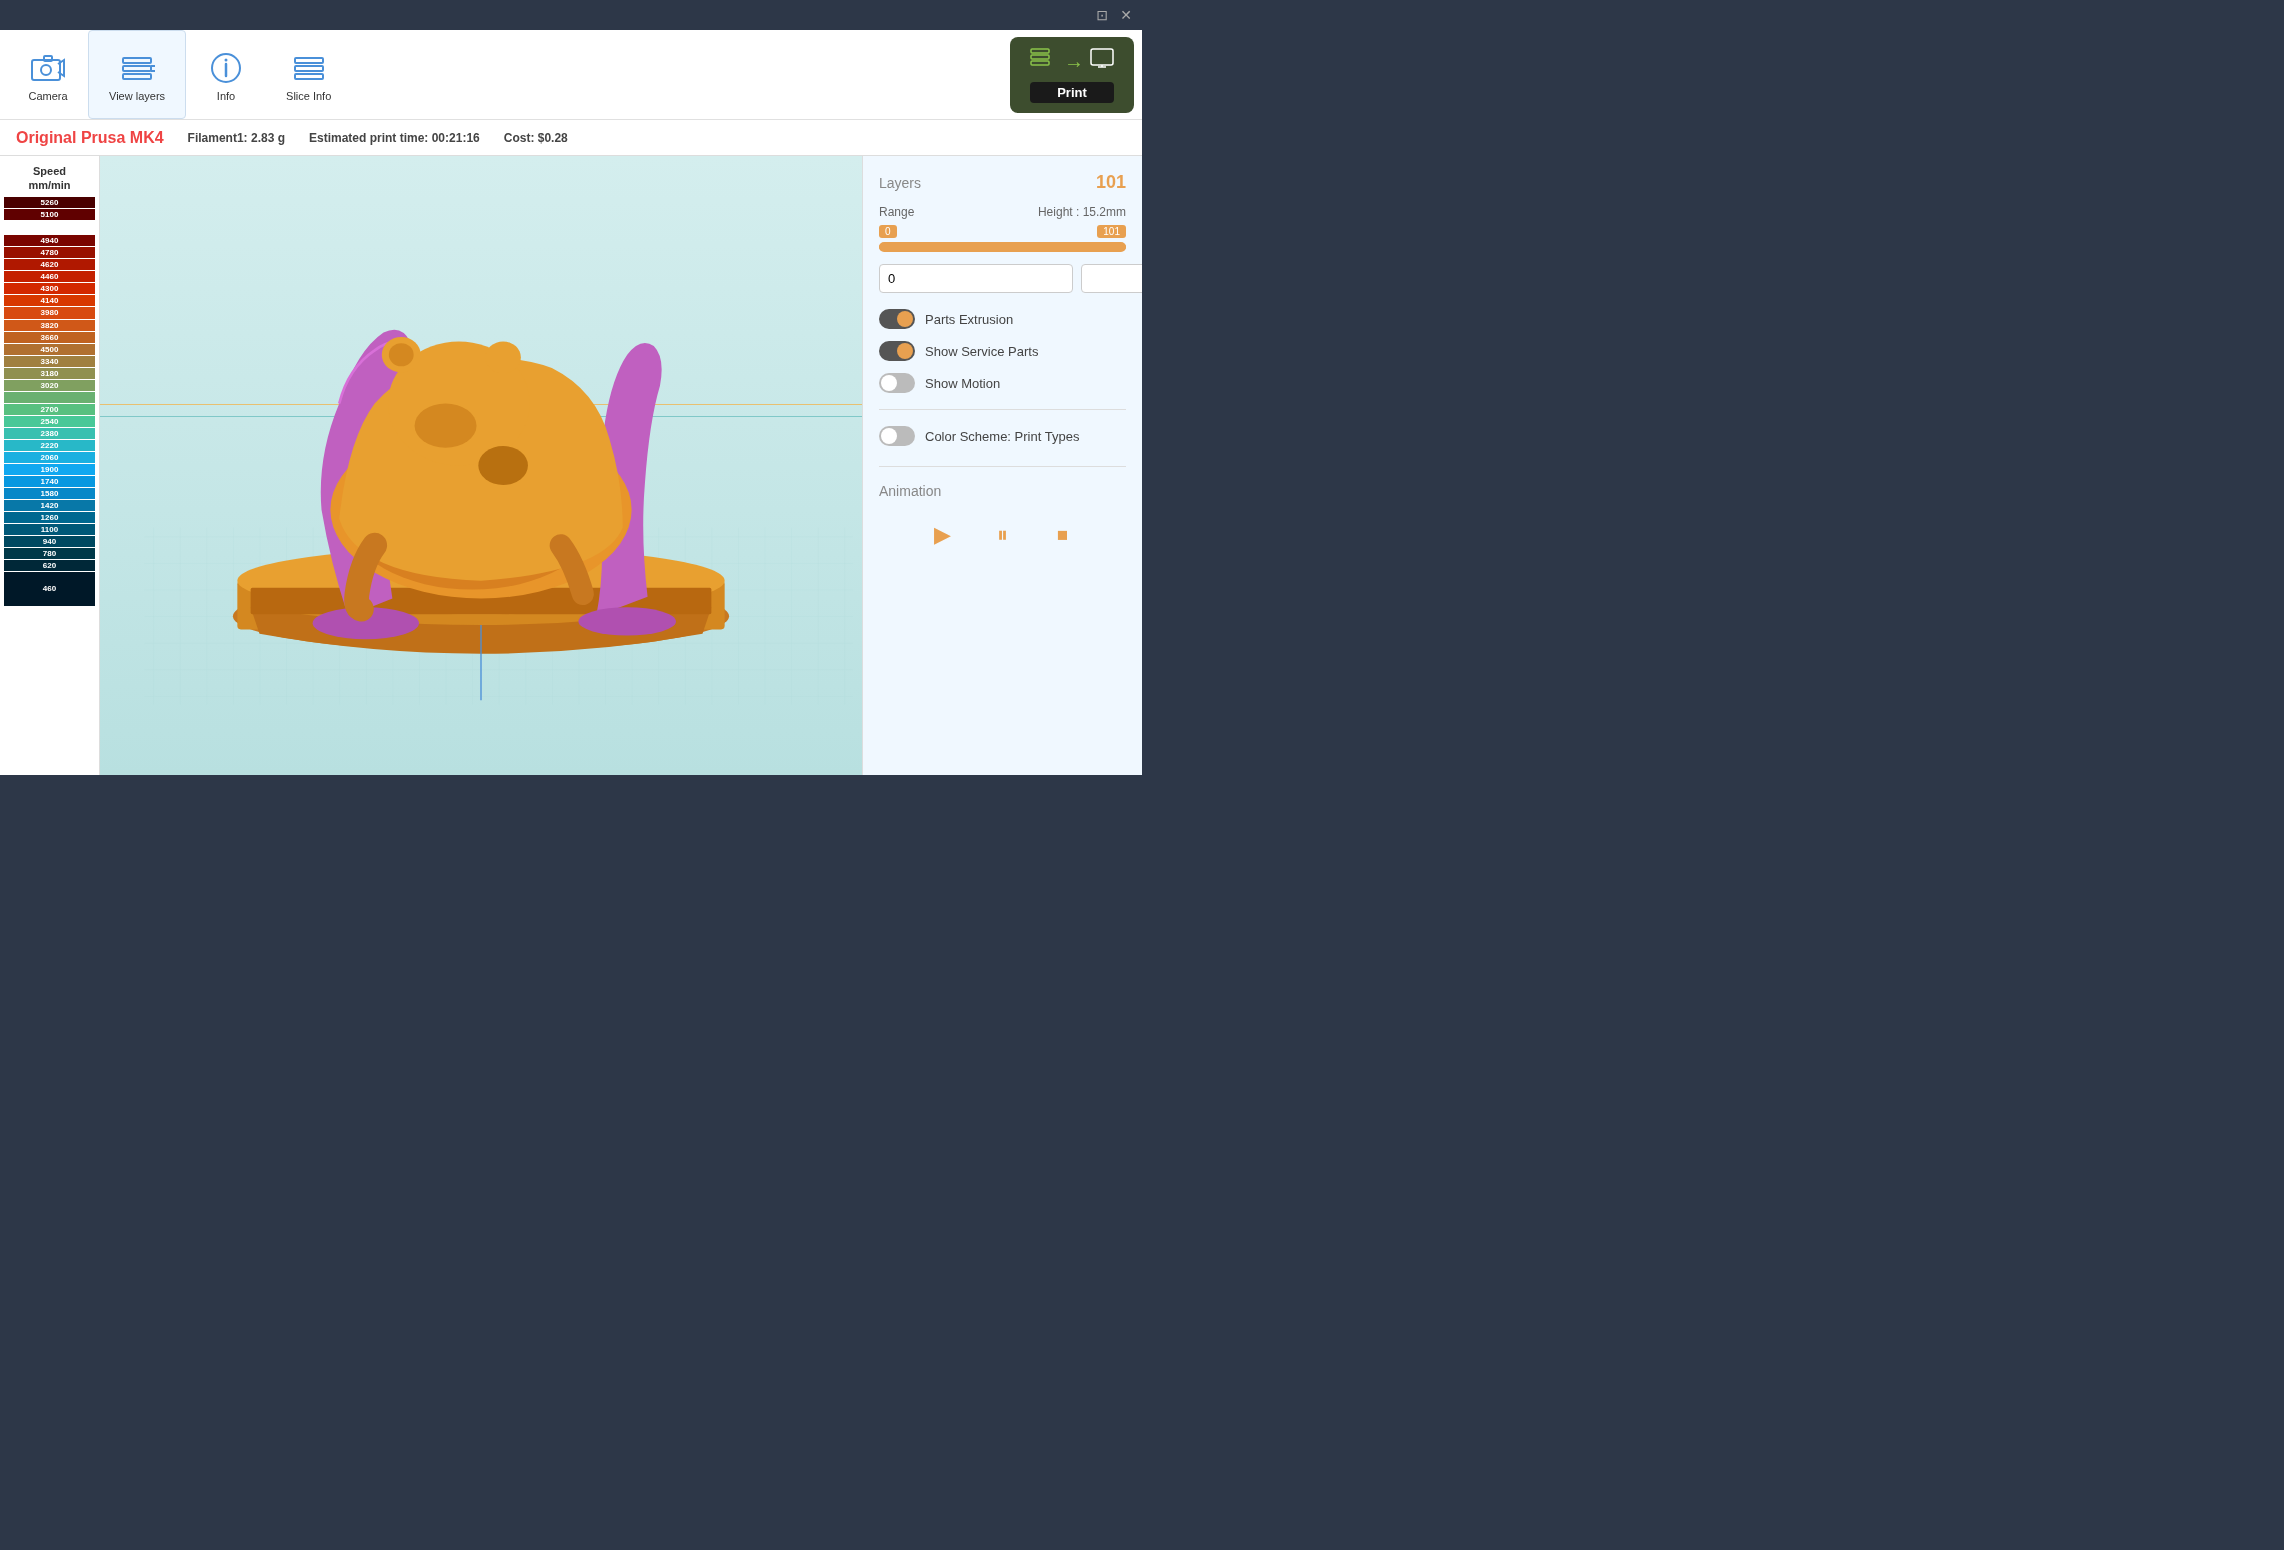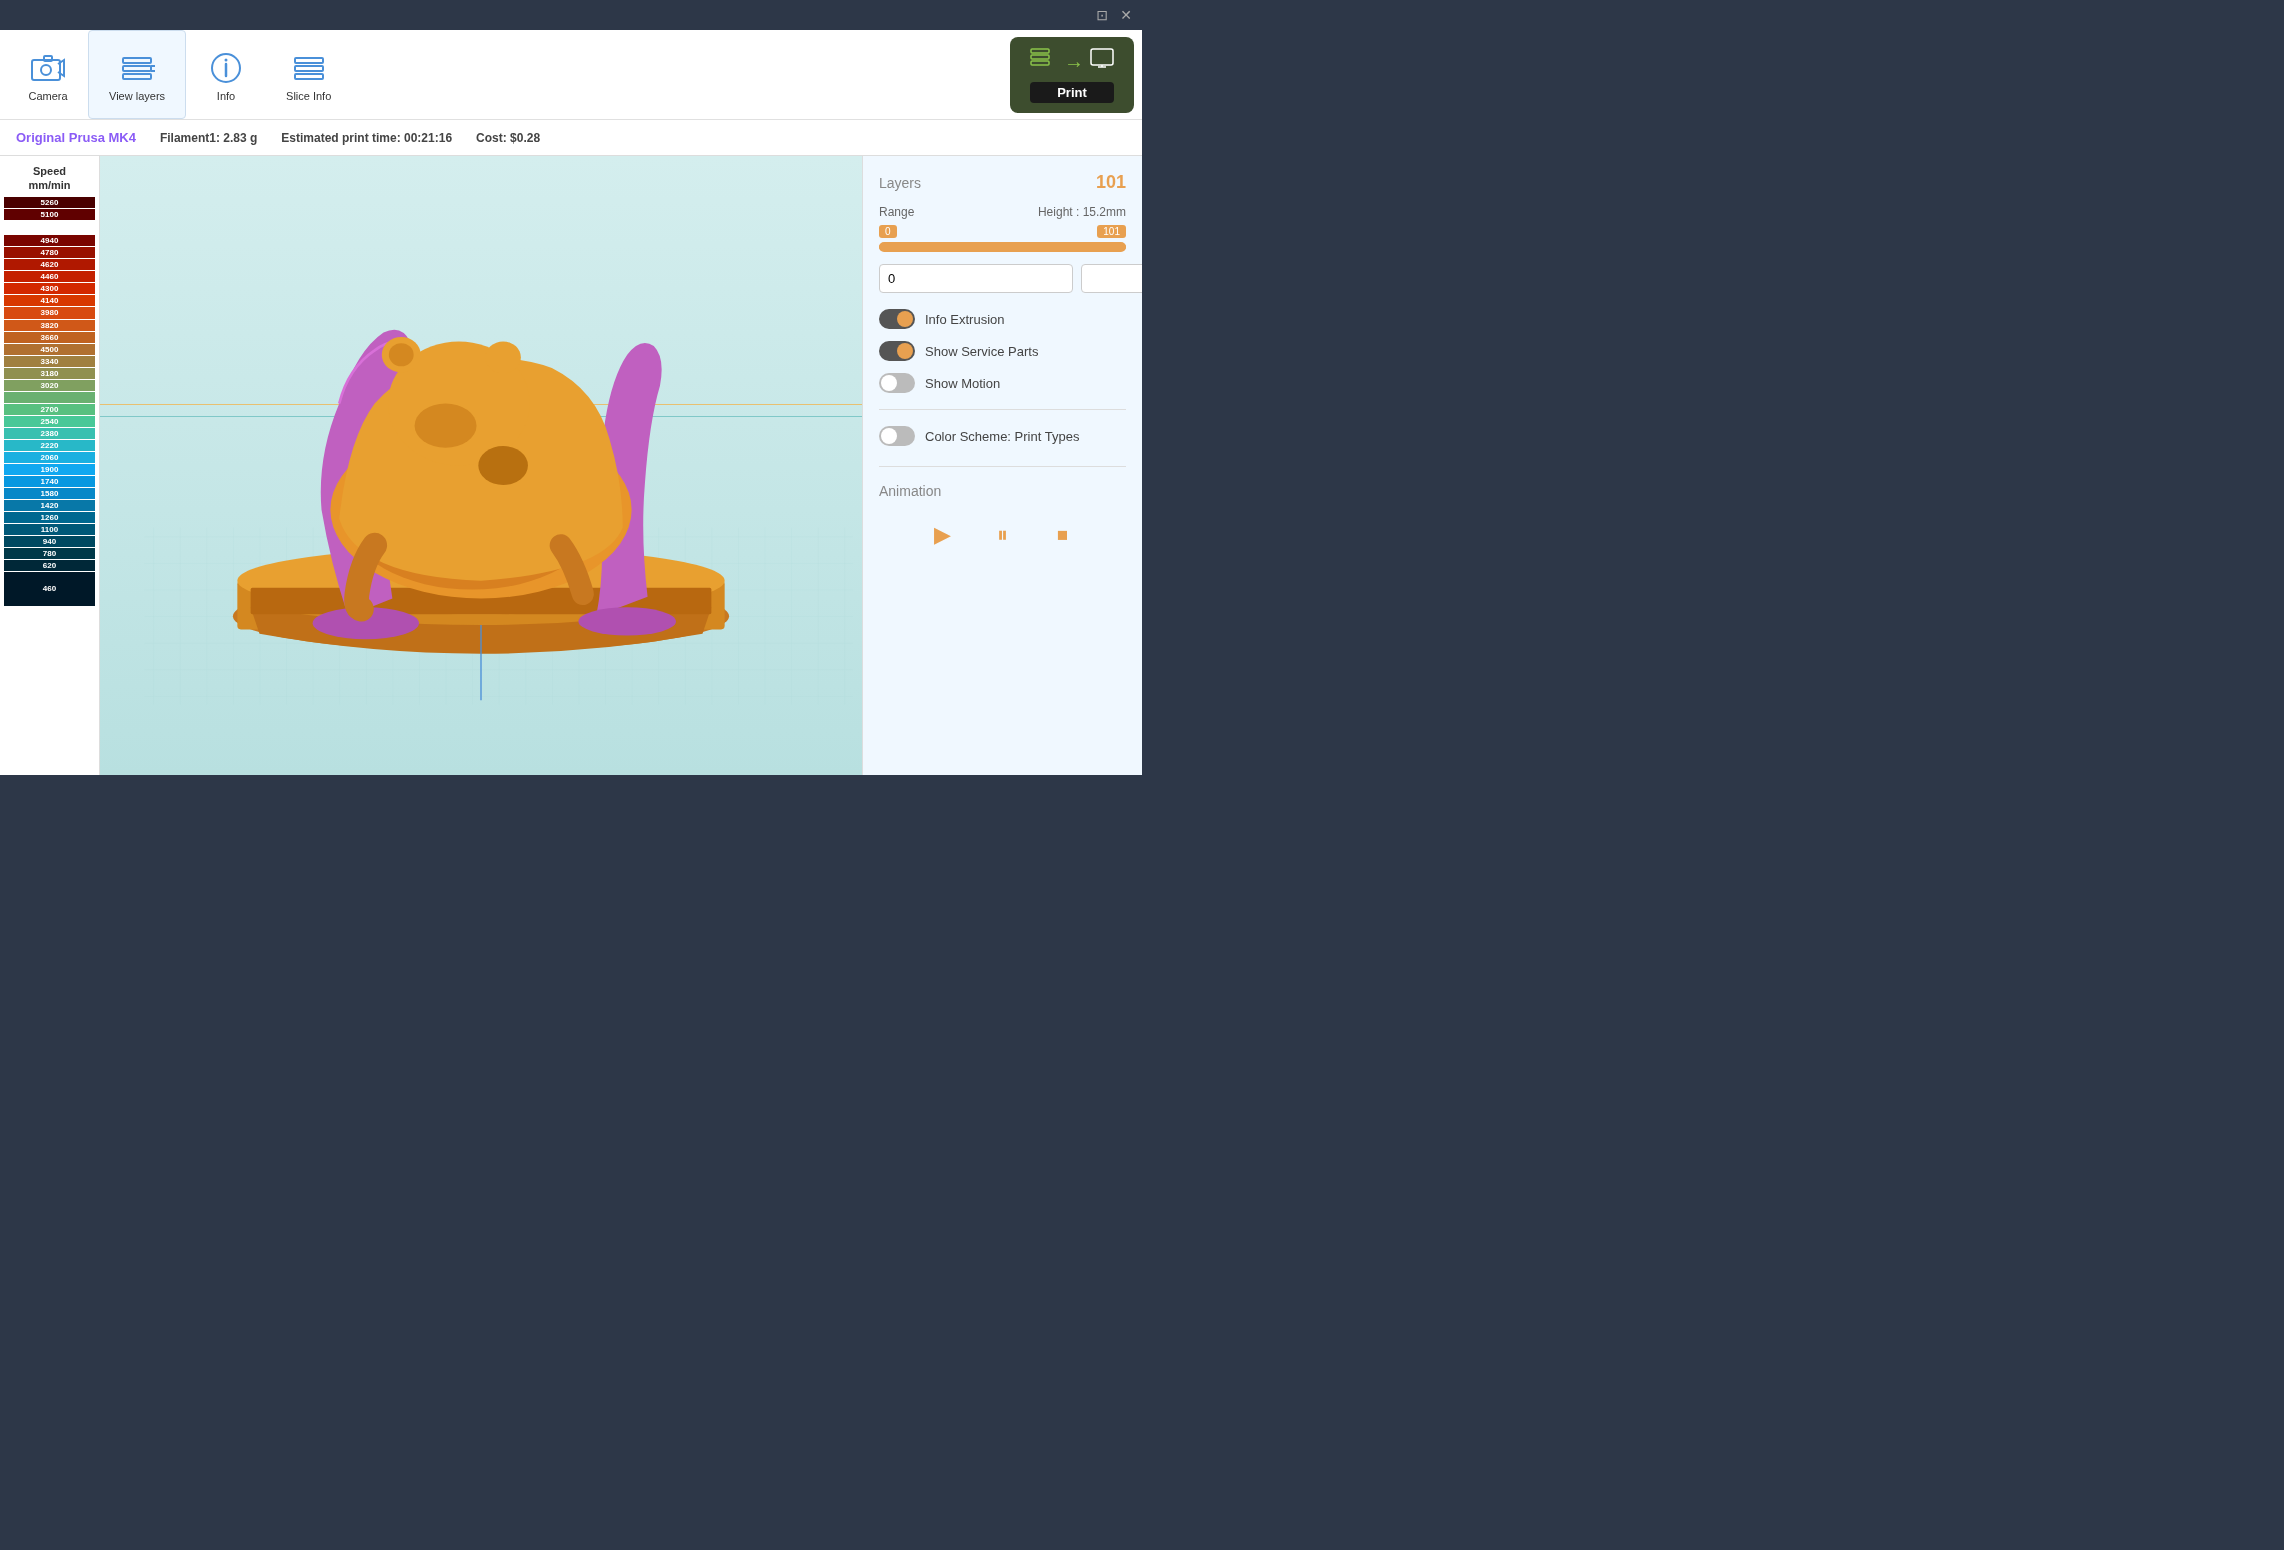--- a/index.html
+++ b/index.html
@@ -117,23 +117,23 @@
       background: #ffffff;
       border-bottom: 1px solid #ddd;
       height: 36px;
       display: flex;
       align-items: center;
       padding: 0 16px;
       gap: 24px;
       font-size: 12px;
     }
     .status-bar .printer-name {
-      color: #8b5cf6;
+      color: #ef4444;
       font-weight: 600;
-      font-size: 13px;
+      font-size: 16px;
     }
     .status-bar .stat {
       color: #444;
     }
     .status-bar .stat span {
       font-weight: 600;
     }
 
     
     .main-area {
@@ -617,21 +617,21 @@
       <div class="range-inputs">
         <input class="range-input" type="text" value="0" style="">
         <input class="range-input" type="text" value="101" style="text-align: right;">
       </div>
 
       <div id="toggle-rows">
         <div class="toggle-row">
           <div class="toggle on">
             <div class="toggle-knob"></div>
           </div>
-          <span class="toggle-label">Info Extrusion</span>
+          <span class="toggle-label">Parts Extrusion</span>
         </div>
         <div class="toggle-row">
           <div class="toggle on">
             <div class="toggle-knob"></div>
           </div>
           <span class="toggle-label">Show Service Parts</span>
         </div>
         <div class="toggle-row">
           <div class="toggle off">
             <div class="toggle-knob"></div>

